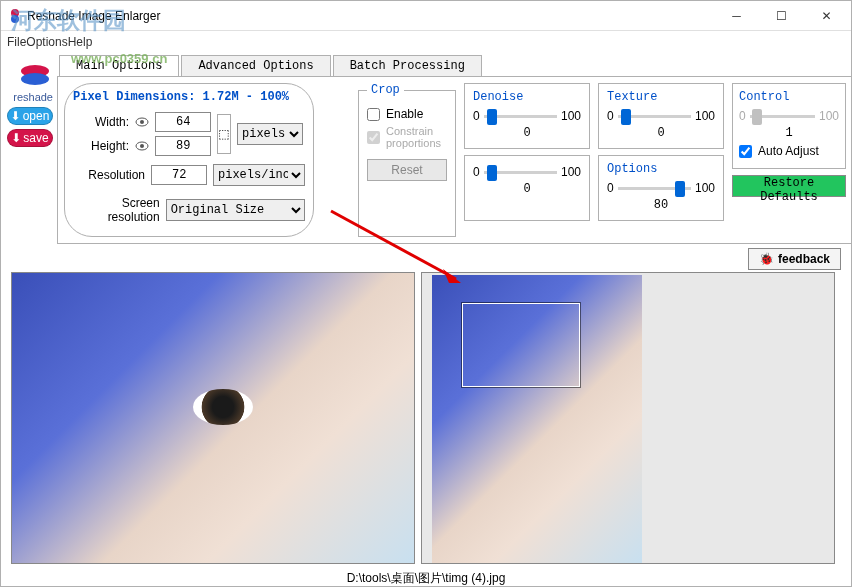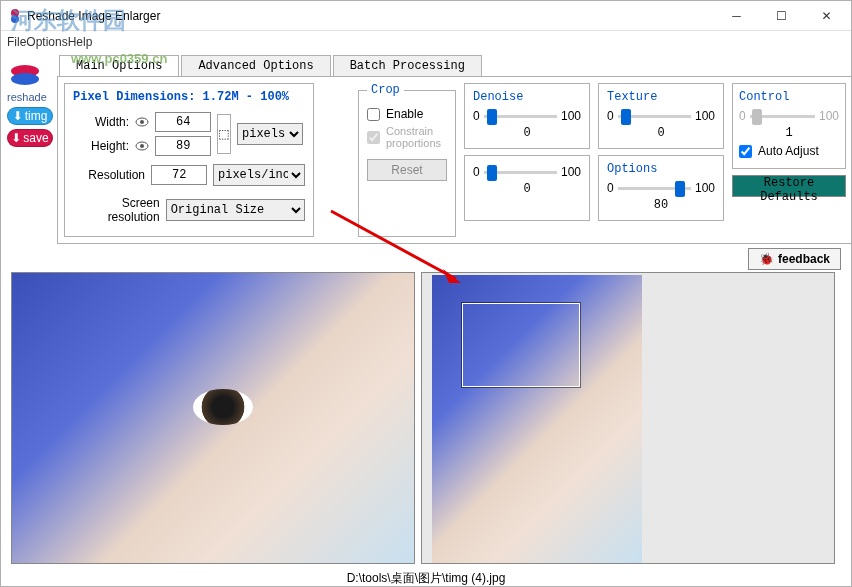--- a/index.html
+++ b/index.html
@@ -7,52 +7,52 @@
 .titlebar { height: 30px; background: #fff; border-bottom: 1px solid #e0e0e0; display: flex; align-items: center; padding: 0 2px; }
 .titlebar .icon { width: 16px; height: 16px; margin: 0 4px; }
 .titlebar .title { flex: 0 0 auto; color: #000; }
 .winbtns { margin-left: auto; display: flex; }
 .winbtn { width: 45px; height: 28px; display: flex; align-items: center; justify-content: center; color: #333; }
 .menubar { height: 22px; display: flex; align-items: center; padding: 0 6px; position: relative; }
 .menubar span { color: #333; }
 .watermark { position: absolute; left: 10px; top: 4px; font-size: 23px; color: rgba(94,150,200,0.6); font-weight: bold; pointer-events: none; z-index: 10; }
 .watermark2 { position: absolute; left: 70px; top: 50px; font-size: 13px; color: rgba(120,175,90,0.8); font-weight: bold; pointer-events: none; z-index: 10; }
 .content { display: flex; padding: 2px 6px 0 6px; gap: 4px; }
-.sidebar { width: 50px; display: flex; flex-direction: column; align-items: flex-start; gap: 4px; padding-top: 8px; }
+.sidebar { width: 50px; display: flex; flex-direction: column; align-items: flex-end; gap: 4px; padding-top: 8px; }
 .logo { width: 36px; height: 24px; }
 .logotext { color: #3a5a9a; font-size: 11px; }
 .btn-pill { width: 46px; height: 18px; border-radius: 9px; display: flex; align-items: center; justify-content: center; gap: 2px; color: #fff; font-size: 11px; border: 1px solid rgba(0,0,0,0.2); }
 .btn-open { background: #2aa3e8; }
 .btn-save { background: #d4144a; }
 .mainpanel { flex: 1; }
 .tabs { display: flex; gap: 2px; margin-left: 2px; }
 .tab { padding: 3px 16px; border: 1px solid #b0b0b0; border-bottom: none; background: #fff; font-family: "Courier New", monospace; font-size: 12px; }
 .tab.inactive { background: #f0f0f0; }
 .tabbody { border: 1px solid #b0b0b0; padding: 6px; display: flex; gap: 8px; }
 fieldset { border: 1px solid #b0b0b0; padding: 6px 8px 8px 8px; }
 legend { color: #0050c8; padding: 0 4px; font-family: "Courier New", monospace; }
-.pixeldim { width: 244px; }
+.pixeldim { width: 244px; border-radius: 28px; }
 .pdhead { color: #0050c8; font-weight: bold; font-family: "Courier New", monospace; margin-bottom: 4px; }
 .row { display: flex; align-items: center; gap: 6px; margin: 4px 0; font-family: "Courier New", monospace; }
 .row label { width: 56px; text-align: right; }
 input.txt { width: 56px; height: 20px; border: 1px solid #888; padding: 0 20px; font-family: "Courier New", monospace; }
 select { height: 22px; border: 1px solid #888; font-family: "Courier New", monospace; background: #efefef; }
 .linkchain { width: 14px; height: 40px; border: 1px solid #aaa; display:flex; align-items:center; justify-content:center; }
 .crop { width: 96px; margin-left: 36px; }
 .crop .reset { width: 80px; height: 22px; background: #e8e8e8; border: 1px solid #aaa; color: #888; margin-top: 6px; }
 .sliderbox { width: 126px; }
 .sliderbox .hdr, .control .hdr { color: #0050c8; font-family: "Courier New", monospace; margin-bottom: 2px; }
 .sliderrow { display:flex; align-items:center; gap:4px; font-family:"Courier New",monospace; }
 .slider { flex:1; height: 20px; position: relative; }
 .track { position:absolute; top:9px; left:0; right:0; height:3px; background:#d0d0d0; }
 .thumb { position:absolute; top:3px; width:10px; height:16px; background:#0066d6; border-radius:2px; }
 .slidval { text-align:center; font-family:"Courier New",monospace; margin-top:0; }
 .rightcol { width: 114px; display:flex; flex-direction:column; gap:6px; }
 .control { border:1px solid #b0b0b0; padding:6px; }
-.restorebtn { height:22px; background:#0f766e; border:1px solid #888; font-family:"Courier New",monospace; }
+.restorebtn { height:22px; background:#22c55e; border:1px solid #888; font-family:"Courier New",monospace; }
 .feedbackrow { display:flex; justify-content:flex-end; padding:4px 10px 2px 0; }
 .feedbackbtn { padding:3px 10px; border:1px solid #888; background:#f4f4f4; display:flex; align-items:center; gap:4px; font-weight:bold; }
 .previewrow { display:flex; gap:6px; padding:0 10px; }
 .preview { border:1px solid #888; background:#e8e8e8; position:relative; overflow:hidden; }
 .preview.left { width:404px; height:292px; }
 .preview.right { width:414px; height:292px; }
 .imgplace { position:absolute; background:linear-gradient(135deg,#3a4fb8 0%,#5a70d8 30%,#e8d5c8 55%,#f0e0d5 70%,#c8e0f0 100%); }
 .selbox { position:absolute; border:1px solid #fff; box-shadow:0 0 0 1px rgba(0,0,0,0.5); }
 .pathbar { text-align:center; padding:6px 0; font-family:Arial,sans-serif; font-size:12px; }
 .arrow { position:absolute; z-index:20; pointer-events:none; }
@@ -86,21 +86,21 @@
 
 <div class="content">
   <div class="sidebar">
     <svg class="logo" viewBox="0 0 36 24">
         <ellipse cx="18" cy="8" rx="14" ry="6" fill="#d4144a"></ellipse>
         <ellipse cx="18" cy="16" rx="14" ry="6" fill="#2a5fd4"></ellipse>
       </svg>
     <div class="logotext">reshade</div>
     <div class="btn-pill btn-open">
         <span>⬇</span>
-        <span>timg</span>
+        <span>open</span>
       </div>
     <div class="btn-pill btn-save">
         <span>⬇</span>
         <span>save</span>
       </div>
   </div>
 
   <div class="mainpanel">
     <div class="tabs">
       <div class="tab">Main Options</div>

